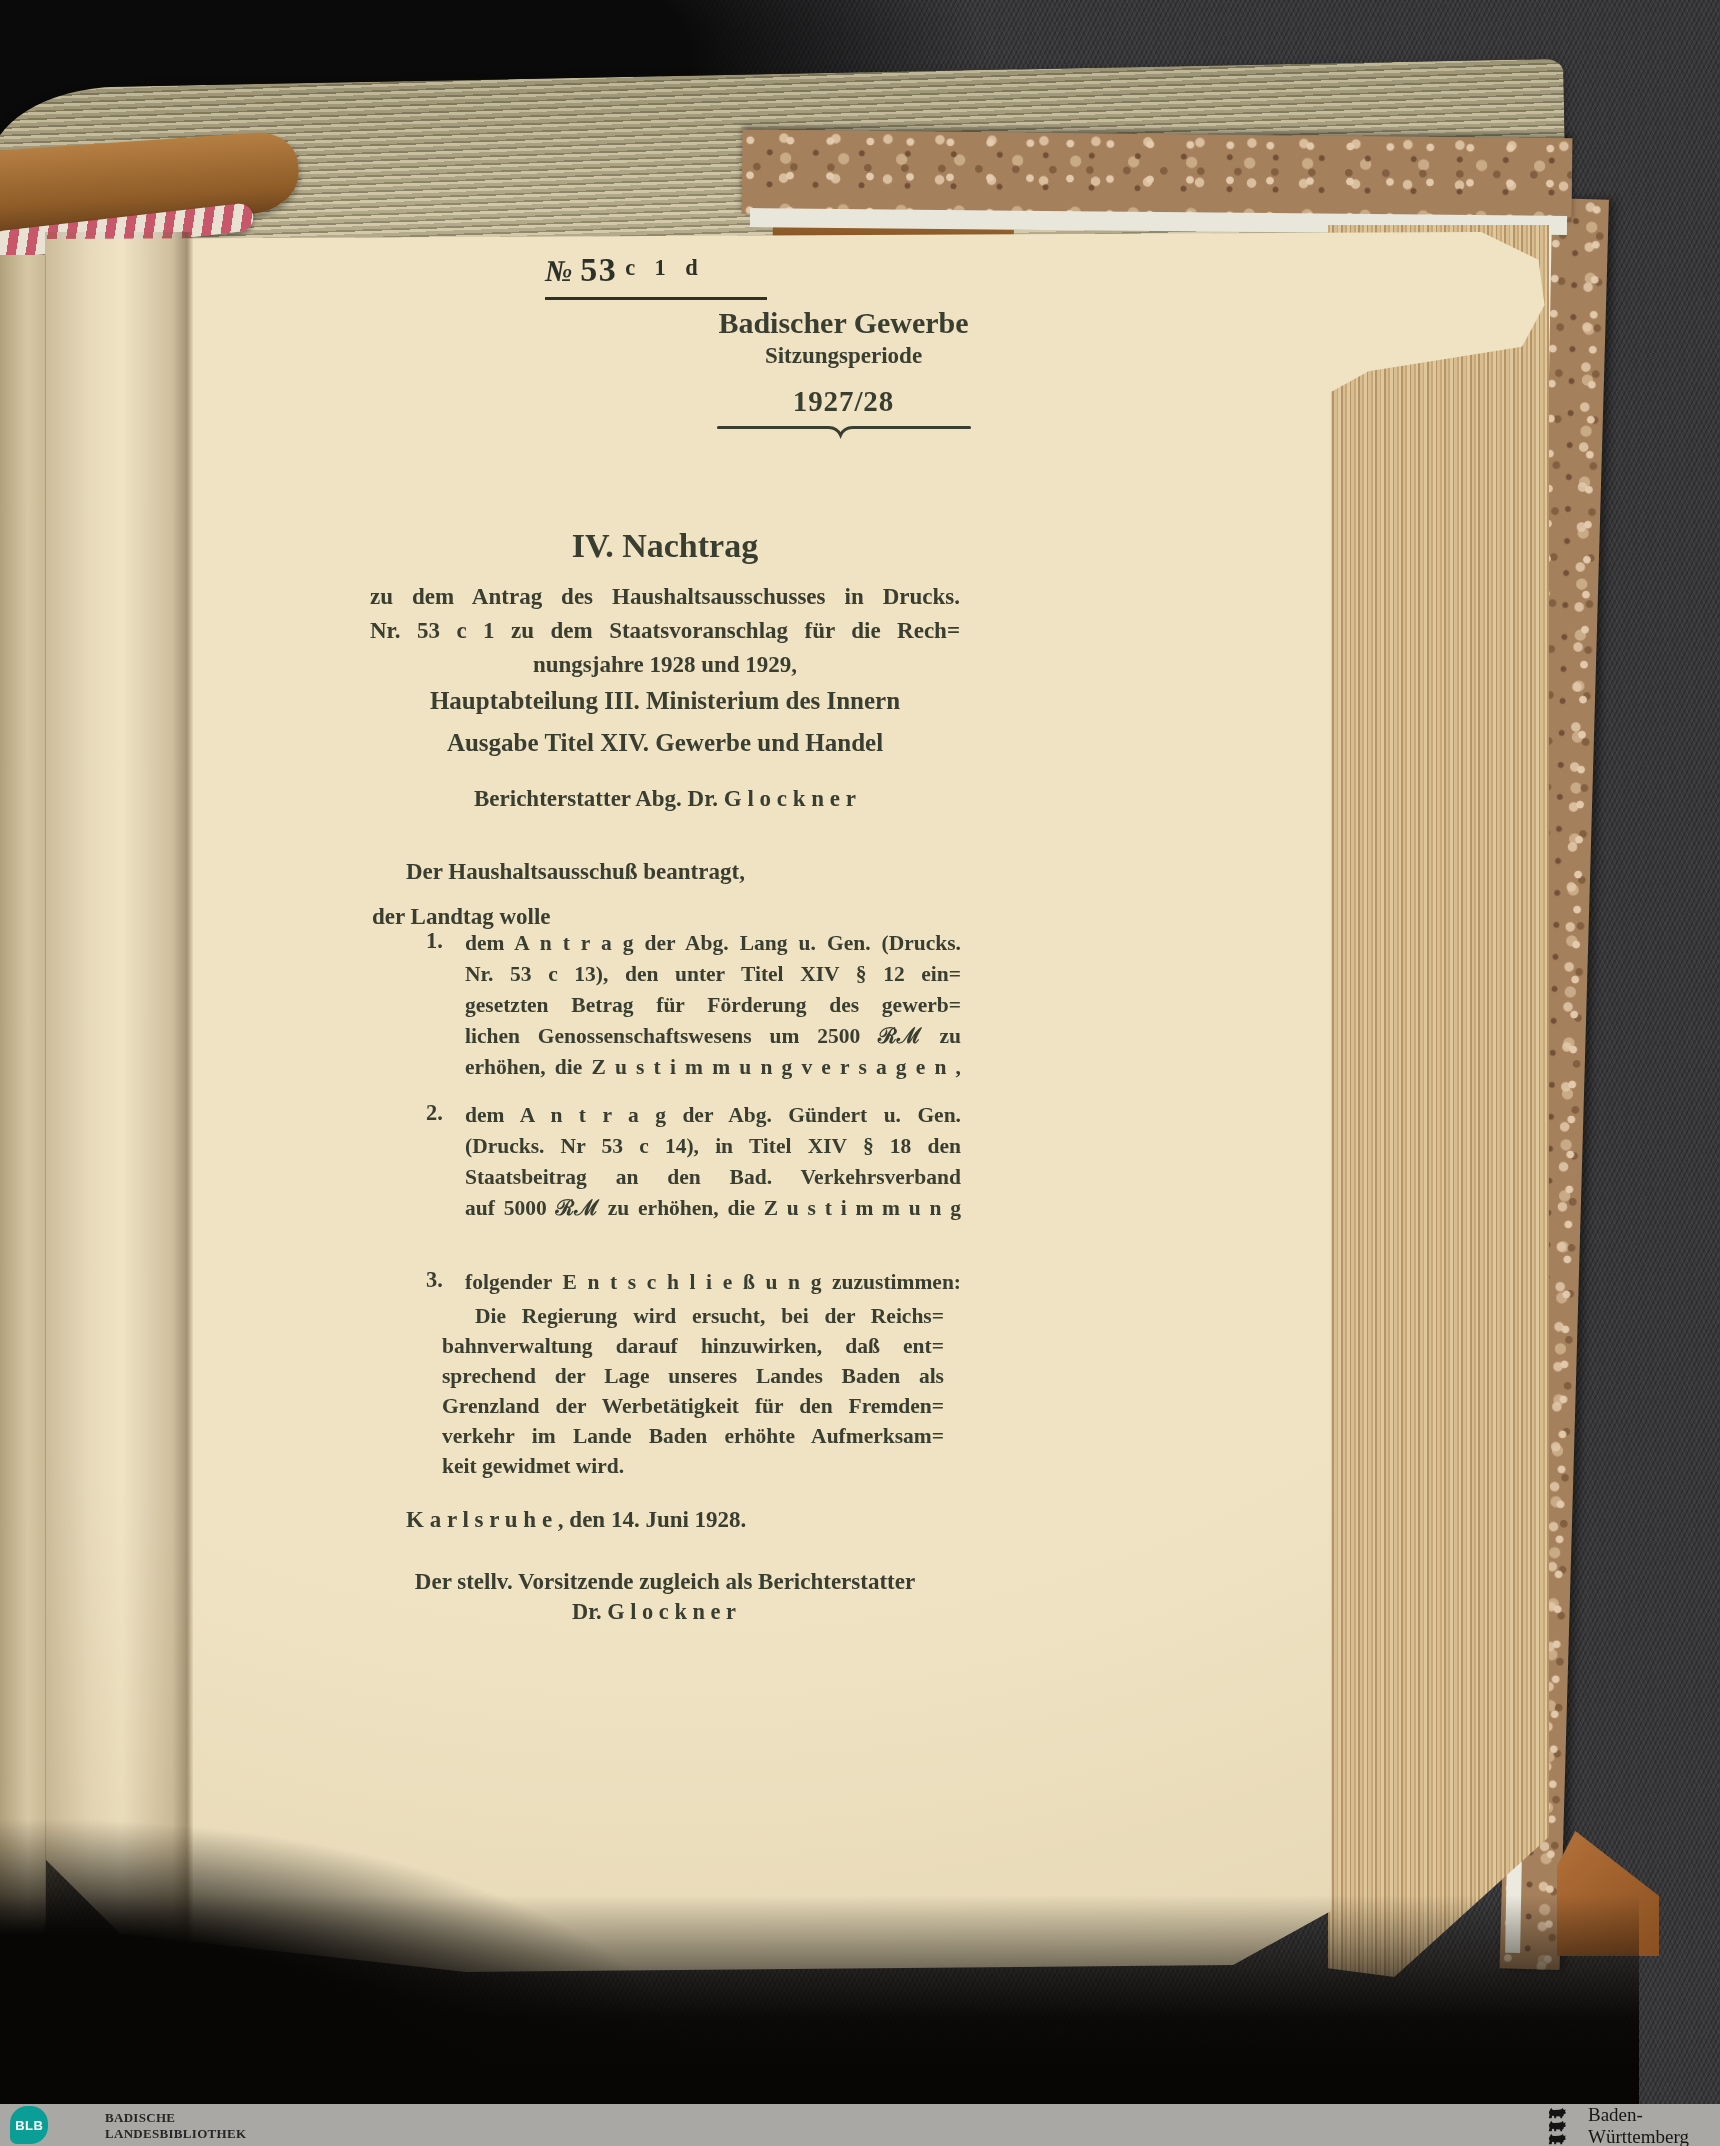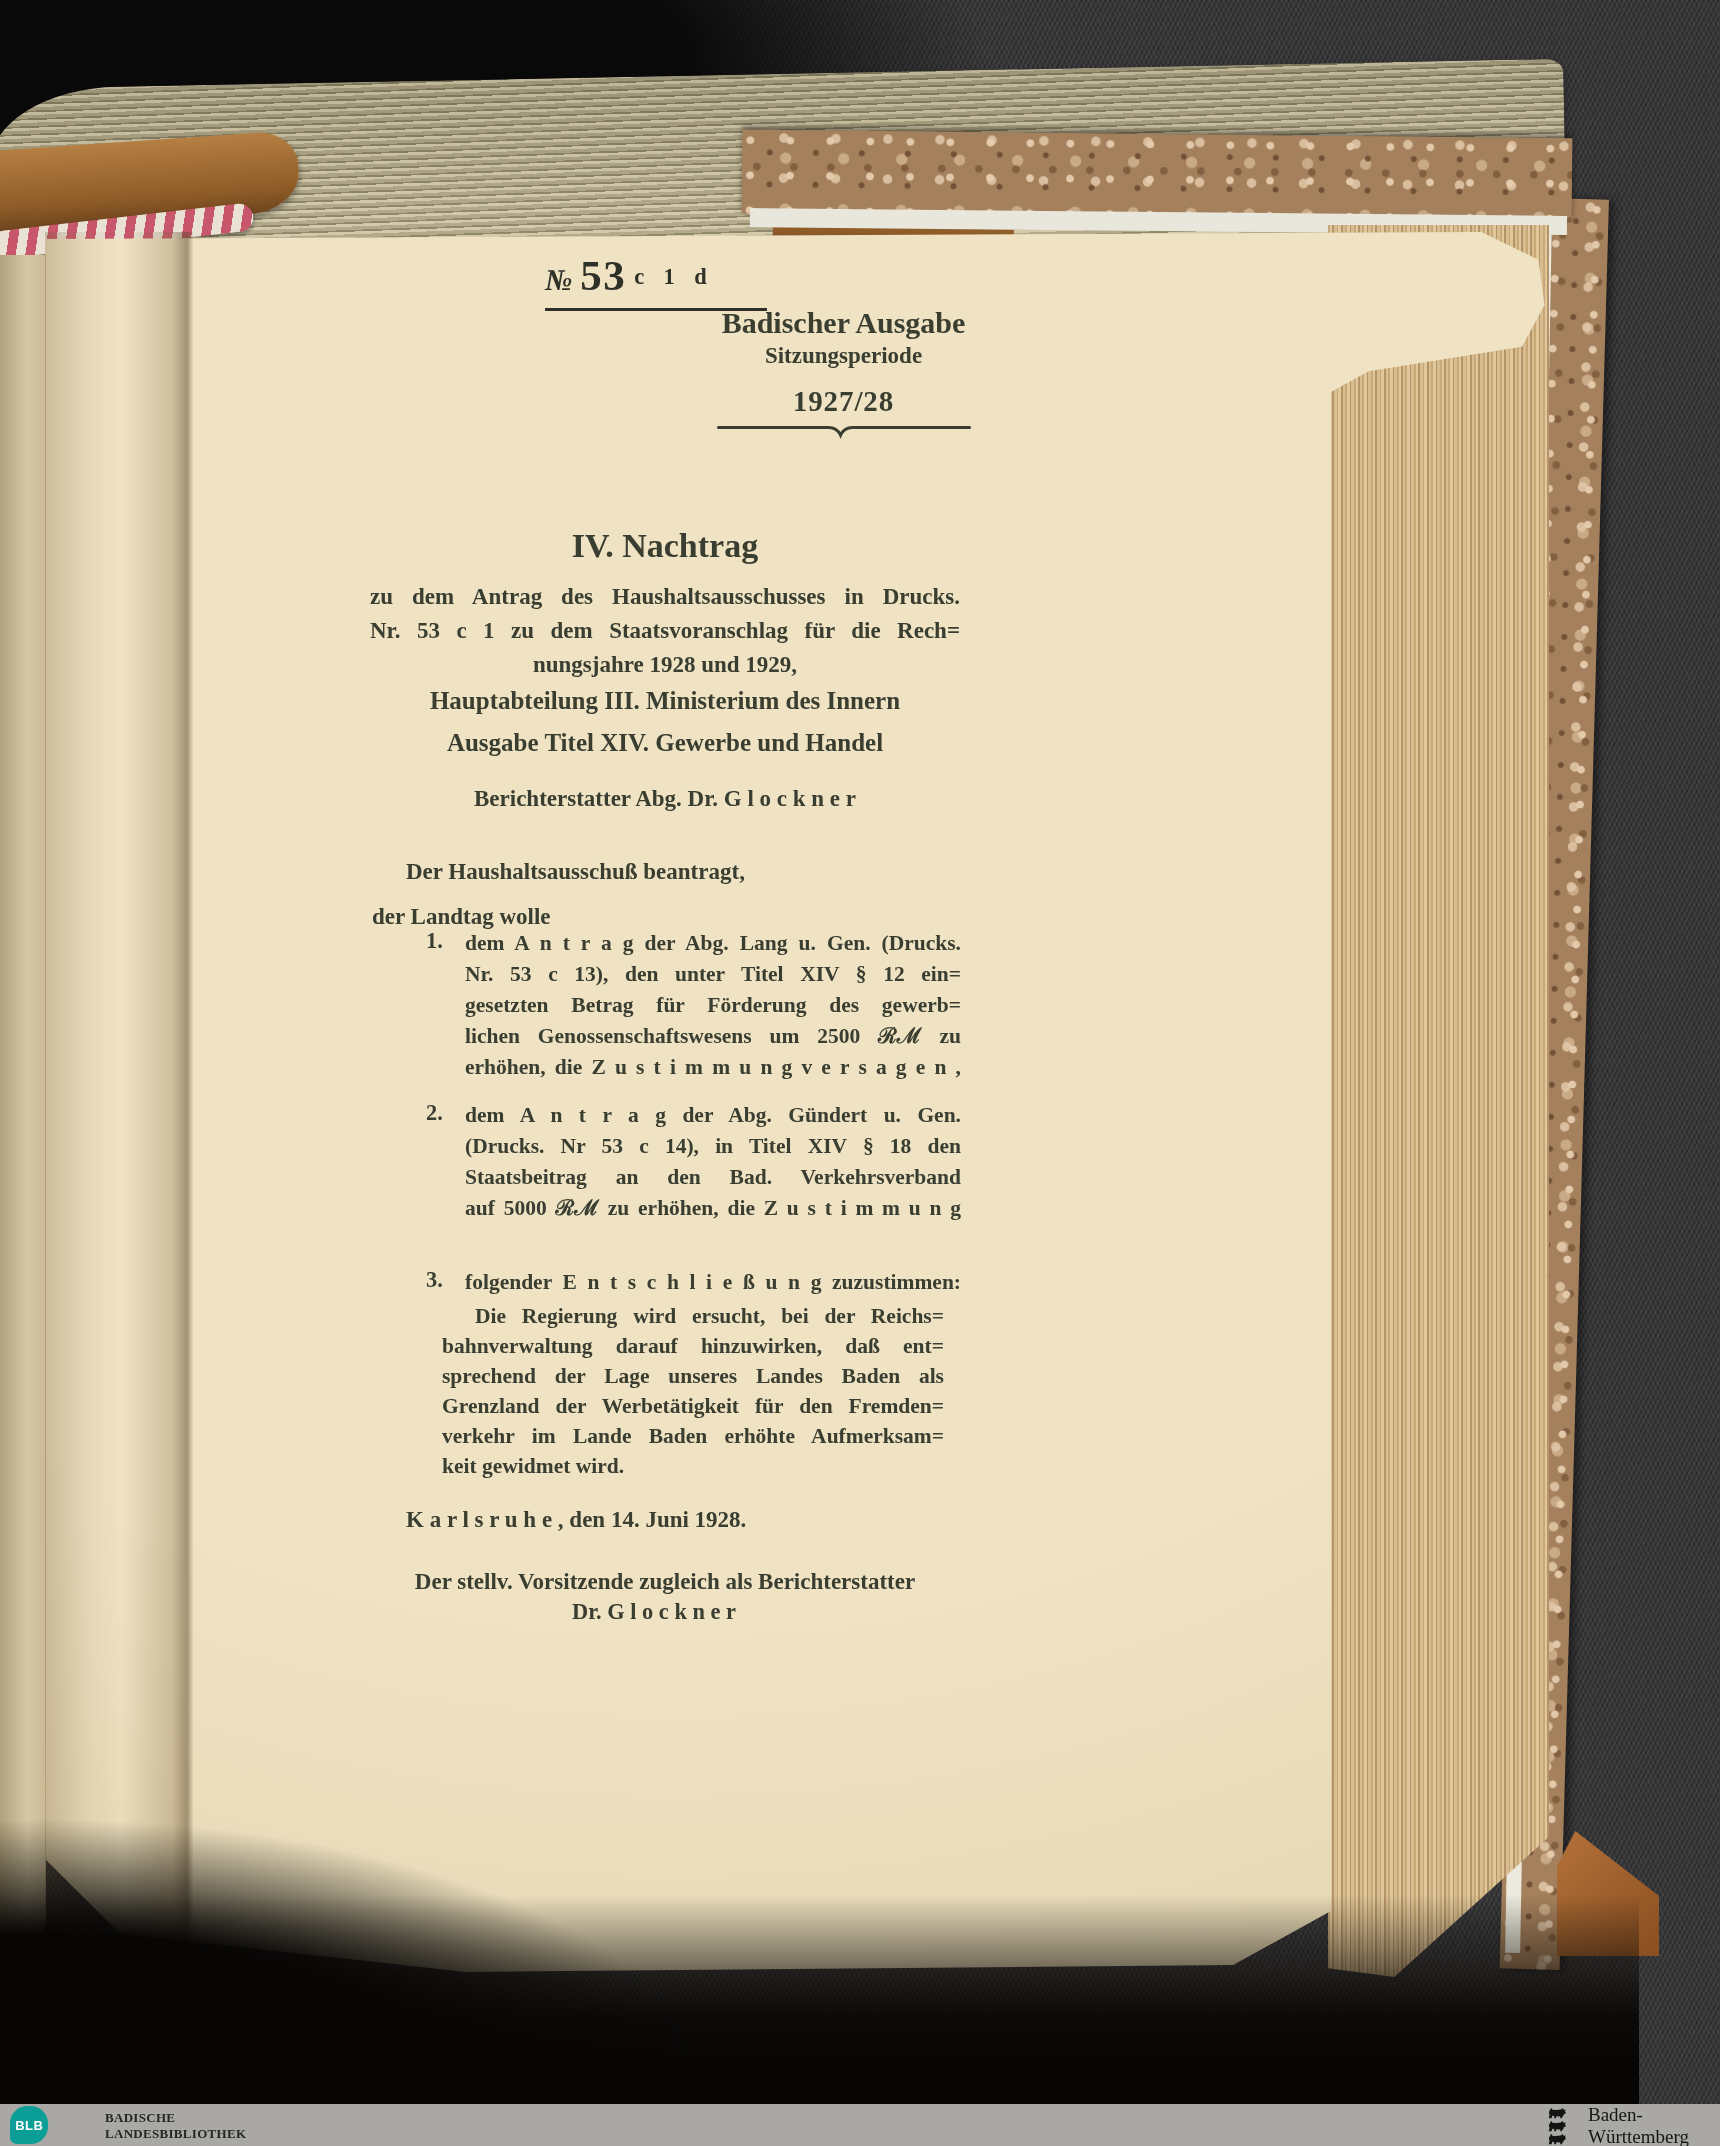--- a/index.html
+++ b/index.html
@@ -58,21 +58,21 @@
       radial-gradient(58% 120% at 3% 100%, #070605 42%, rgba(7,6,5,0) 70%),
       linear-gradient(180deg, rgba(15,12,8,0) 38%, rgba(15,12,8,.5) 58%, rgba(9,7,5,.94) 74%, #070605 88%);}
   
   .ink{color:#3a3e31;font-weight:700;}
   .jl{text-align:justify;text-align-last:justify;white-space:nowrap;}
   .cl{text-align:center;}
   .ll{text-align:left;white-space:nowrap;}
   .numero{left:545px;top:251px;width:222px;z-index:10;border-bottom:3.4px solid #2e3127;
     padding-bottom:7.7px;display:flex;align-items:baseline;gap:7.7px;color:#2e3127;}
   .no-prefix{font-size:30px;font-style:italic;font-weight:700;}
-  .no-big{font-size:43px;font-weight:700;letter-spacing:1.7px;}
+  .no-big{font-size:34px;font-weight:700;letter-spacing:1.7px;}
   .no-suffix{font-size:22.4px;font-weight:700;letter-spacing:6.9px;transform:translateY(-6px);}
   .masthead{left:680px;top:306px;width:327px;z-index:10;text-align:center;}
   .mh1{font-size:30px;}
   .mh2{font-size:23px;margin-top:2.6px;}
   .mh3{font-size:29px;margin-top:16px;letter-spacing:0.9px;}
   .brace{margin-top:6px;}
   .doc-title{left:370px;top:527px;width:590px;font-size:34px;z-index:10;}
   .subtitle{left:370px;top:580px;width:590px;font-size:23px;line-height:34px;z-index:10;}
   .dept{left:370px;top:687px;width:590px;font-size:25px;z-index:10;}
   .sect{left:370px;top:729px;width:590px;font-size:25px;z-index:10;}
@@ -120,21 +120,21 @@
   <div class="abs gutter-far"></div>
   <div class="abs gutter-shade"></div>
 
   <div class="abs numero">
     <span class="no-prefix">№</span>
     <span class="no-big">53</span>
     <span class="no-suffix">c 1 d</span>
   </div>
 
   <div class="abs masthead ink">
-    <div class="mh1">Badischer Ausgabe</div>
+    <div class="mh1">Badischer Gewerbe</div>
     <div class="mh2">Sitzungsperiode</div>
     <div class="mh3">1927/28</div>
     <svg class="brace" width="258" height="15.5" viewBox="0 0 300 18">
       <path d="M4 4 H132 q10 0 14 9 q4 -9 14 -9 H296" fill="none" stroke="#3a3e31" stroke-width="3.5" stroke-linecap="round"></path>
     </svg>
   </div>
 
   <div class="abs doc-title cl ink">IV. Nachtrag</div>
 
   <div class="abs subtitle ink">

